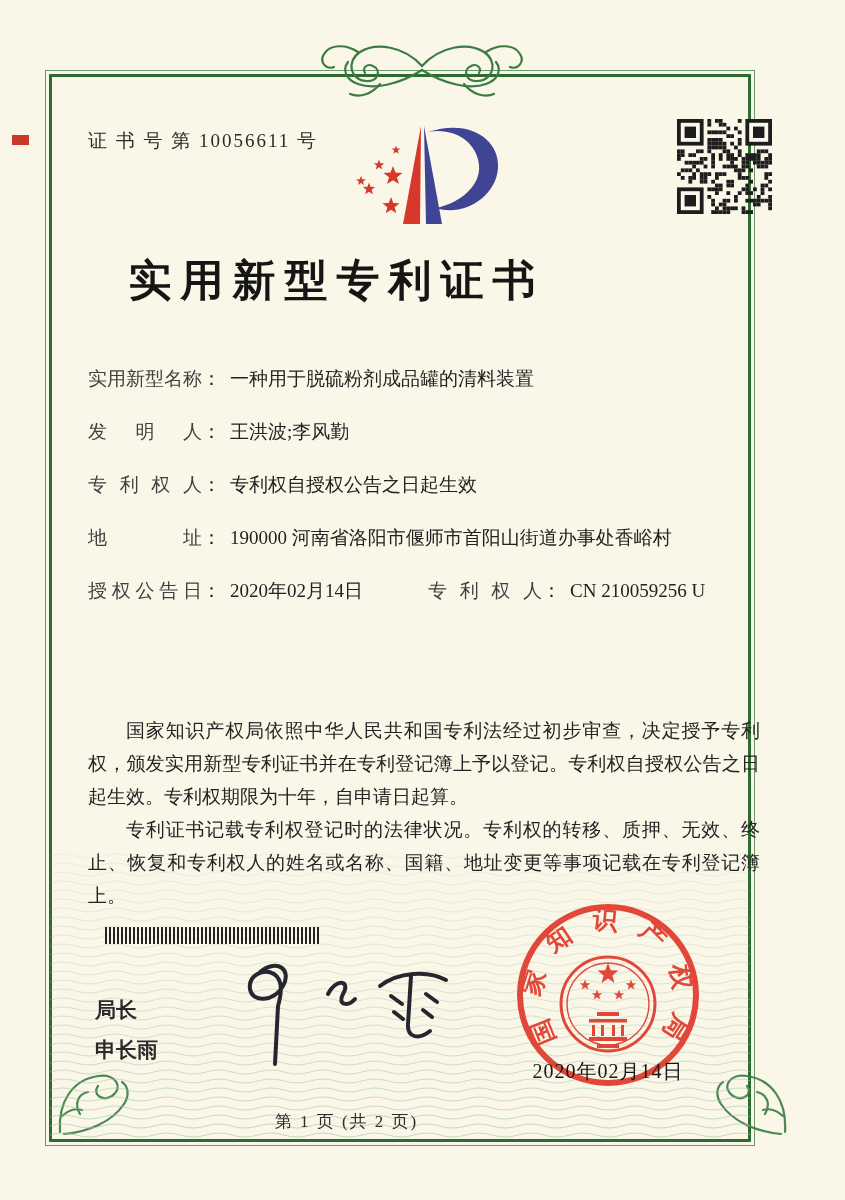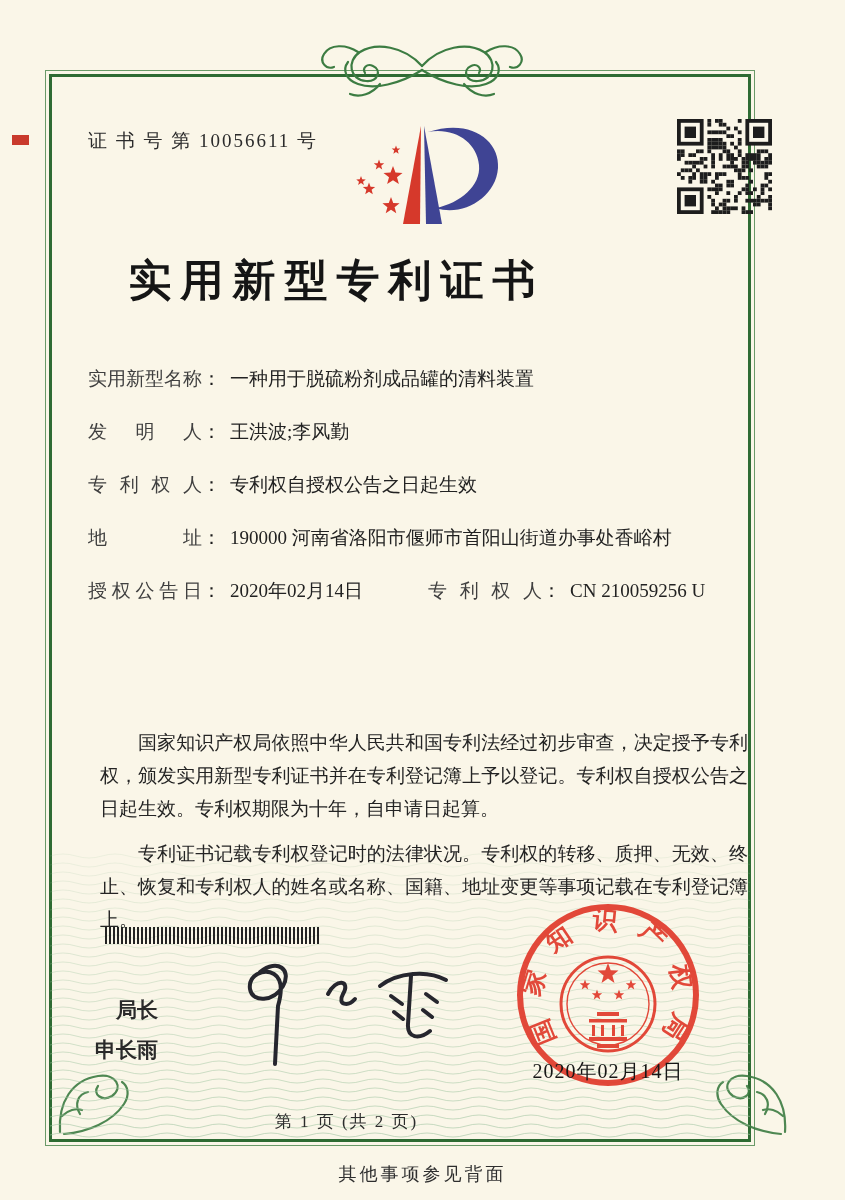--- a/index.html
+++ b/index.html
@@ -46,27 +46,27 @@
     vertical-align:top;color:#404040;
   }
   .fcolon{display:inline-block;}
   .fvalue{margin-left:9px;color:#222;}
   .pair2{position:absolute;left:340px;top:0;}
   
   .body-text{
     position:absolute;left:88px;top:714px;width:672px;
     font-size:19px;line-height:33px;text-align:justify;color:#242424;
   }
-  .body-text p{margin:12px;text-indent:2em;}
+  .body-text p{margin:0;text-indent:2em;}
   
   .waves{position:absolute;left:50px;top:852px;}
   .barcode{position:absolute;left:105px;top:927px;}
   .director{position:absolute;left:95px;top:990px;
     font-family:"Liberation Sans","DejaVu Sans",sans-serif;
-    font-size:21px;font-weight:600;color:#2a2a2a;line-height:40px;text-align:right;}
+    font-size:21px;font-weight:600;color:#2a2a2a;line-height:40px;}
   .signature{position:absolute;left:212px;top:948px;}
   .seal{position:absolute;left:513px;top:900px;}
   .seal-date{
     position:absolute;left:508px;top:1058px;width:200px;text-align:center;
     font-size:20px;letter-spacing:1px;color:#161616;white-space:nowrap;
   }
   .page-indicator{
     position:absolute;left:0;top:1110px;width:693px;text-align:center;
     font-size:17px;color:#2c2c2c;letter-spacing:2px;
   }
@@ -502,15 +502,14 @@
         <rect x="99" y="125" width="3" height="11" stroke="none"></rect>
         <rect x="108" y="125" width="3" height="11" stroke="none"></rect>
         <rect x="76" y="137" width="38" height="4" stroke="none"></rect>
         <rect x="84" y="144" width="22" height="4" stroke="none"></rect>
       </g>
     </g>
   </svg>
   <div class="seal-date">2020年02月14日</div>
 
   <div class="page-indicator">第 1 页 (共 2 页)</div>
-  <div class="footer-note">其他事项参见背面</div>
 
 </div>
 
 </body></html>

